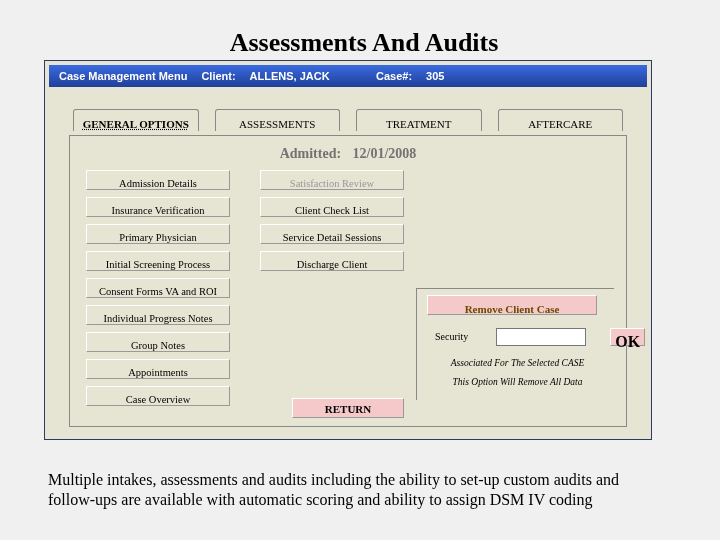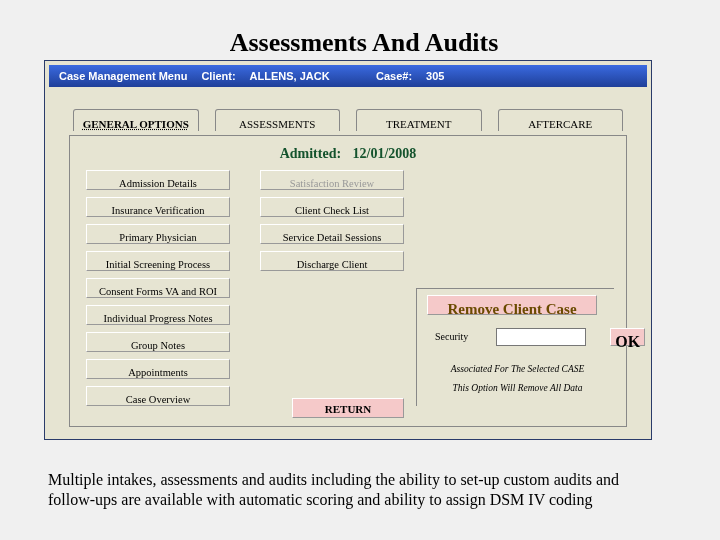--- a/index.html
+++ b/index.html
@@ -5,29 +5,29 @@
   *{box-sizing:border-box;margin:0;padding:4px}
   body{width:720px;height:540px;background:#f0f0f0;font-family:"Times New Roman",serif;color:#000;position:relative;overflow:hidden}
   .slide-title{font-size:26px;font-weight:bold;text-align:center;padding:20px 0 10px}
   .app-window{position:absolute;left:40px;top:56px;width:608px;height:380px;background:#e6e4d2;border:1px solid #2a3b6a}
   .titlebar{height:22px;background:linear-gradient(#3a6ae0,#1f3f99);color:#fff;font-family:Tahoma,Arial,sans-serif;font-size:11px;font-weight:bold;display:flex;align-items:center;padding:0 6px;gap:6px}
   .titlebar span{white-space:pre}
   .tabrow{display:flex;margin:18px 20px 0 20px;gap:16px}
   .tab{flex:1;height:22px;border:1px solid #888;border-bottom:none;background:#e6e4d2;font-family:"Times New Roman",serif;font-size:11px;text-align:center;line-height:20px;border-radius:3px 3px 0 0}
   .tab.active{font-weight:bold;text-decoration:underline dotted}
   .panel{margin:0 20px 0 20px;border:1px solid #888;height:292px;position:relative;background:#e6e4d2}
-  .admitted{color:#14532d;font-weight:bold;font-family:"Times New Roman",serif;font-size:14px;text-align:center;padding:6px 0 4px}
+  .admitted{color:#737373;font-weight:bold;font-family:"Times New Roman",serif;font-size:14px;text-align:center;padding:6px 0 4px}
   .btncol{position:absolute;top:30px}
   .col1{left:12px}
   .col2{left:186px}
   .menu-btn{display:block;width:144px;height:20px;margin-bottom:7px;background:#e6e4d2;border:1px solid #999;border-top-color:#fff;border-left-color:#fff;font-family:"Times New Roman",serif;font-size:10.5px;text-align:center;line-height:18px;cursor:pointer}
   .menu-btn.disabled{color:#999}
   .removebox{position:absolute;right:12px;top:152px;width:198px;border-left:1px solid #888;border-top:1px solid #888;padding:6px 6px 4px 10px}
-  .remove-btn{width:170px;height:20px;border:1px solid #999;border-top-color:#fff;border-left-color:#fff;background:#f5c9c9;font-family:"Times New Roman",serif;font-size:15px;font-weight:bold;color:#6a4a00;text-align:center;line-height:18px;cursor:pointer;margin-bottom:8px}
-  .sec-row{display:flex;align-items:center;gap:24px;margin-bottom:6px;font-family:"Times New Roman",serif;font-size:10px}
+  .remove-btn{width:170px;height:20px;border:1px solid #999;border-top-color:#fff;border-left-color:#fff;background:#f5c9c9;font-family:"Times New Roman",serif;font-size:11px;font-weight:bold;color:#6a4a00;text-align:center;line-height:18px;cursor:pointer;margin-bottom:8px}
+  .sec-row{display:flex;align-items:center;gap:24px;font-family:"Times New Roman",serif;font-size:10px}
   .sec-input{width:90px;height:18px;border:1px solid #777;background:#fff;font-size:10px;padding:0 3px}
   .ok-btn{width:52px;height:18px;background:#f5c9c9;border:1px solid #999;border-top-color:#fff;border-left-color:#fff;font-family:"Times New Roman",serif;font-size:16px;font-weight:bold;cursor:pointer}
   .warn{font-family:"Times New Roman",serif;font-size:9.5px;font-style:italic;text-align:center;line-height:1.15}
   .return-btn{position:absolute;left:50%;transform:translateX(-50%);bottom:8px;width:112px;height:20px;background:#f5c9c9;border:1px solid #999;border-top-color:#fff;border-left-color:#fff;font-family:"Times New Roman",serif;font-size:11px;font-weight:bold;cursor:pointer}
   .footer{position:absolute;left:36px;right:46px;top:458px}
   .caption{font-family:"Times New Roman",serif;font-size:16px;line-height:1.25}
 </style>
 </head>
 <body>
 

